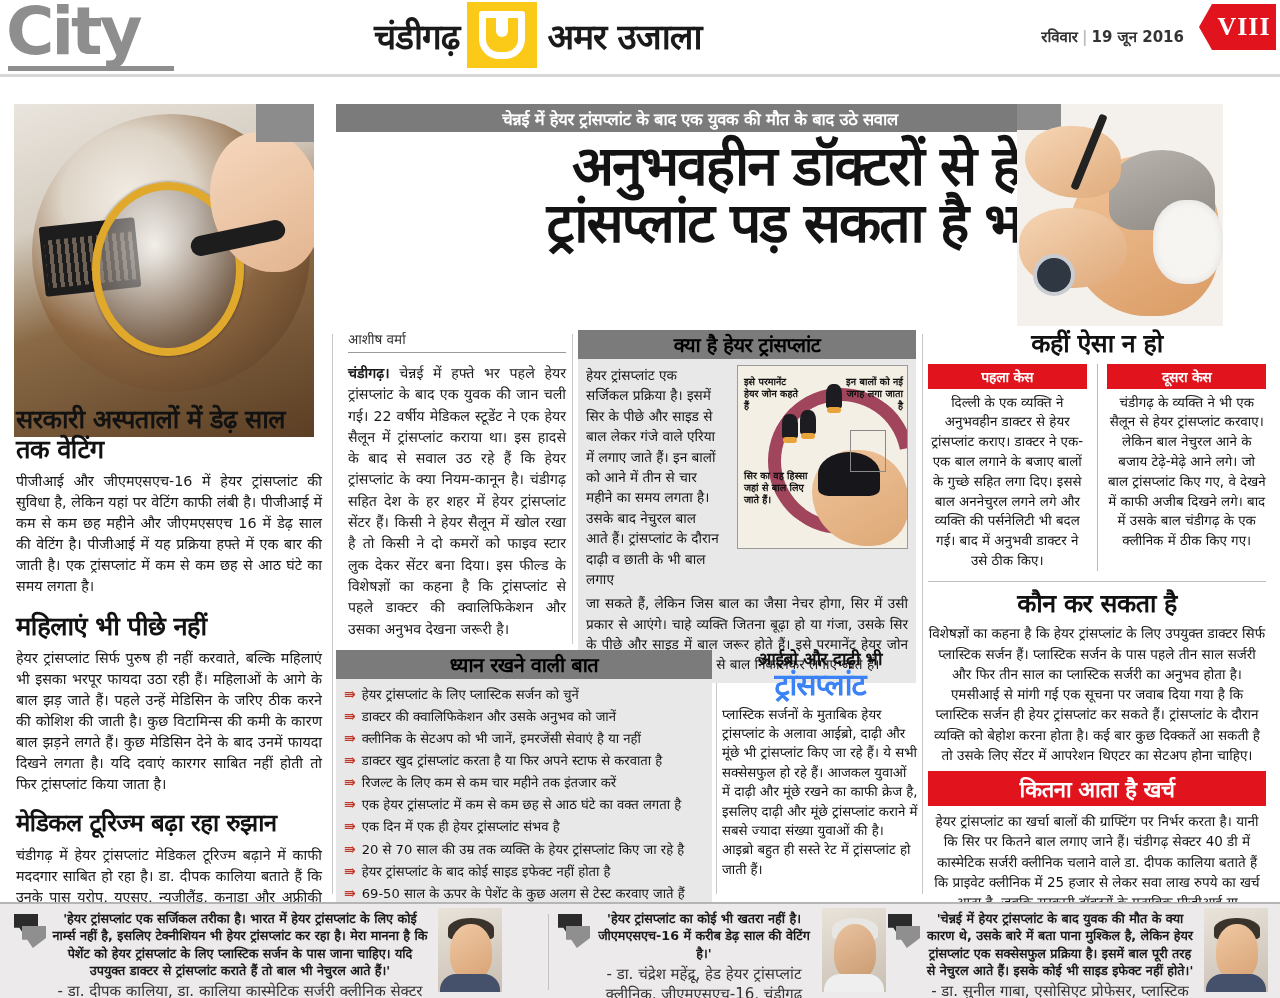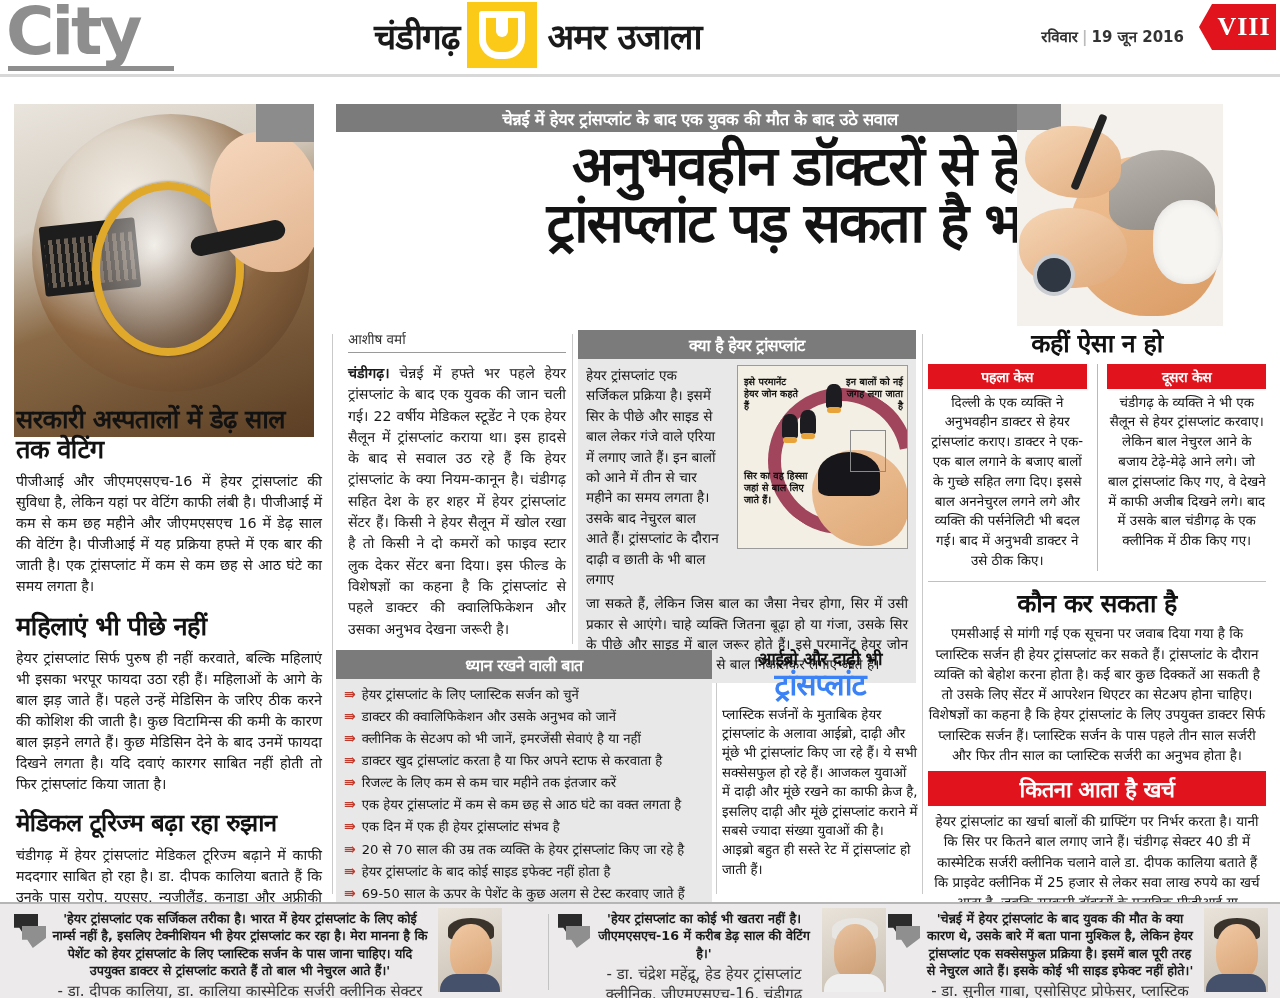--- a/index.html
+++ b/index.html
@@ -158,21 +158,21 @@
   .byline{
     font-size:13.5px;color:#333;font-family:"DejaVu Sans",sans-serif;
     padding-bottom:4px;border-bottom:1px solid #9a9a9a;margin-bottom:10px;
   }
   .col-2 .body-p{font-size:14.2px;line-height:1.5;}
   .col-2 .body-p b{font-weight:bold;}
 
   
   .col-3{position:absolute;left:578px;top:0px;width:338px;}
   .sec-head-gray{
-    height:29px;background:#7b7b7b;color:#ffffff;font-size:16px;font-weight:bold;
+    height:29px;background:#7b7b7b;color:#000000;font-size:20px;font-weight:bold;
     font-family:"DejaVu Sans",sans-serif;display:flex;align-items:center;justify-content:center;
     letter-spacing:-0.5px;
   }
   .c3-body{background:#e8e8e8;padding:6px 8px 8px 8px;}
   .c3-top{display:flex;gap:16px;}
   .c3-text{width:142px;font-size:13.6px;line-height:1.5;color:#151515;font-family:"DejaVu Sans",sans-serif;}
   .diagram{
     width:178px;height:182px;background:#f3efe4;border:1px solid #9b9b9b;position:relative;overflow:hidden;
   }
   .dg-arc{
@@ -400,22 +400,22 @@
         <div class="case-div"></div>
         <div class="case">
           <div class="case-head">दूसरा केस</div>
           <div class="case-body">चंडीगढ़ के व्यक्ति ने भी एक सैलून से हेयर ट्रांसप्लांट करवाए। लेकिन बाल नेचुरल आने के बजाय टेढ़े-मेढ़े आने लगे। जो बाल ट्रांसप्लांट किए गए, वे देखने में काफी अजीब दिखने लगे। बाद में उसके बाल चंडीगढ़ के एक क्लीनिक में ठीक किए गए।</div>
         </div>
       </div>
 
       <div class="hr-gray"></div>
 
       <div class="sec-head-plain">कौन कर सकता है</div>
+      <div class="who-body">विशेषज्ञों का कहना है कि हेयर ट्रांसप्लांट के लिए उपयुक्त डाक्टर सिर्फ प्लास्टिक सर्जन हैं। प्लास्टिक सर्जन के पास पहले तीन साल सर्जरी और फिर तीन साल का प्लास्टिक सर्जरी का अनुभव होता है।</div>
       <div class="who-body">एमसीआई से मांगी गई एक सूचना पर जवाब दिया गया है कि प्लास्टिक सर्जन ही हेयर ट्रांसप्लांट कर सकते हैं। ट्रांसप्लांट के दौरान व्यक्ति को बेहोश करना होता है। कई बार कुछ दिक्कतें आ सकती है तो उसके लिए सेंटर में आपरेशन थिएटर का सेटअप होना चाहिए।</div>
-      <div class="who-body">विशेषज्ञों का कहना है कि हेयर ट्रांसप्लांट के लिए उपयुक्त डाक्टर सिर्फ प्लास्टिक सर्जन हैं। प्लास्टिक सर्जन के पास पहले तीन साल सर्जरी और फिर तीन साल का प्लास्टिक सर्जरी का अनुभव होता है।</div>
 
       <div class="red-band">कितना आता है खर्च</div>
       <div class="cost-body">हेयर ट्रांसप्लांट का खर्चा बालों की ग्राफ्टिंग पर निर्भर करता है। यानी कि सिर पर कितने बाल लगाए जाने हैं। चंडीगढ़ सेक्टर 40 डी में कास्मेटिक सर्जरी क्लीनिक चलाने वाले डा. दीपक कालिया बताते हैं कि प्राइवेट क्लीनिक में 25 हजार से लेकर सवा लाख रुपये का खर्च आता है, जबकि सरकारी डॉक्टरों के मुताबिक पीजीआई या जीएमएसएच-16 में 8 से 20 हजार रुपये का खर्च आता है।</div>
     </div>
 
     <div class="bullets-box">
       <div class="sec-head-gray">ध्यान रखने वाली बात</div>
       <div class="bul-body">
         <div class="bul">
             <span class="bul-ic">⇛</span>

